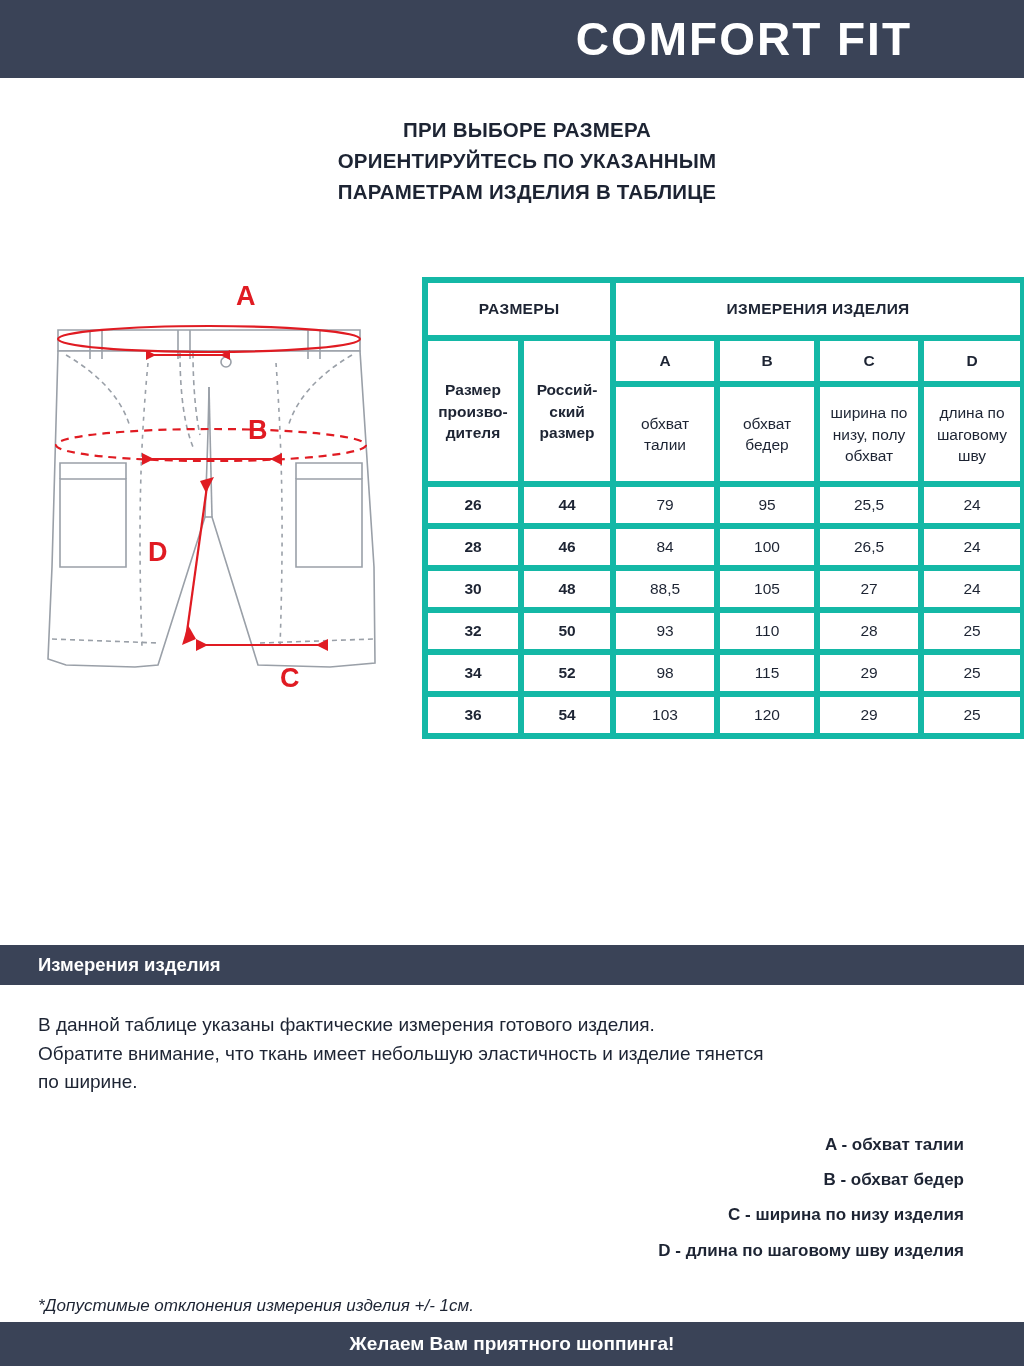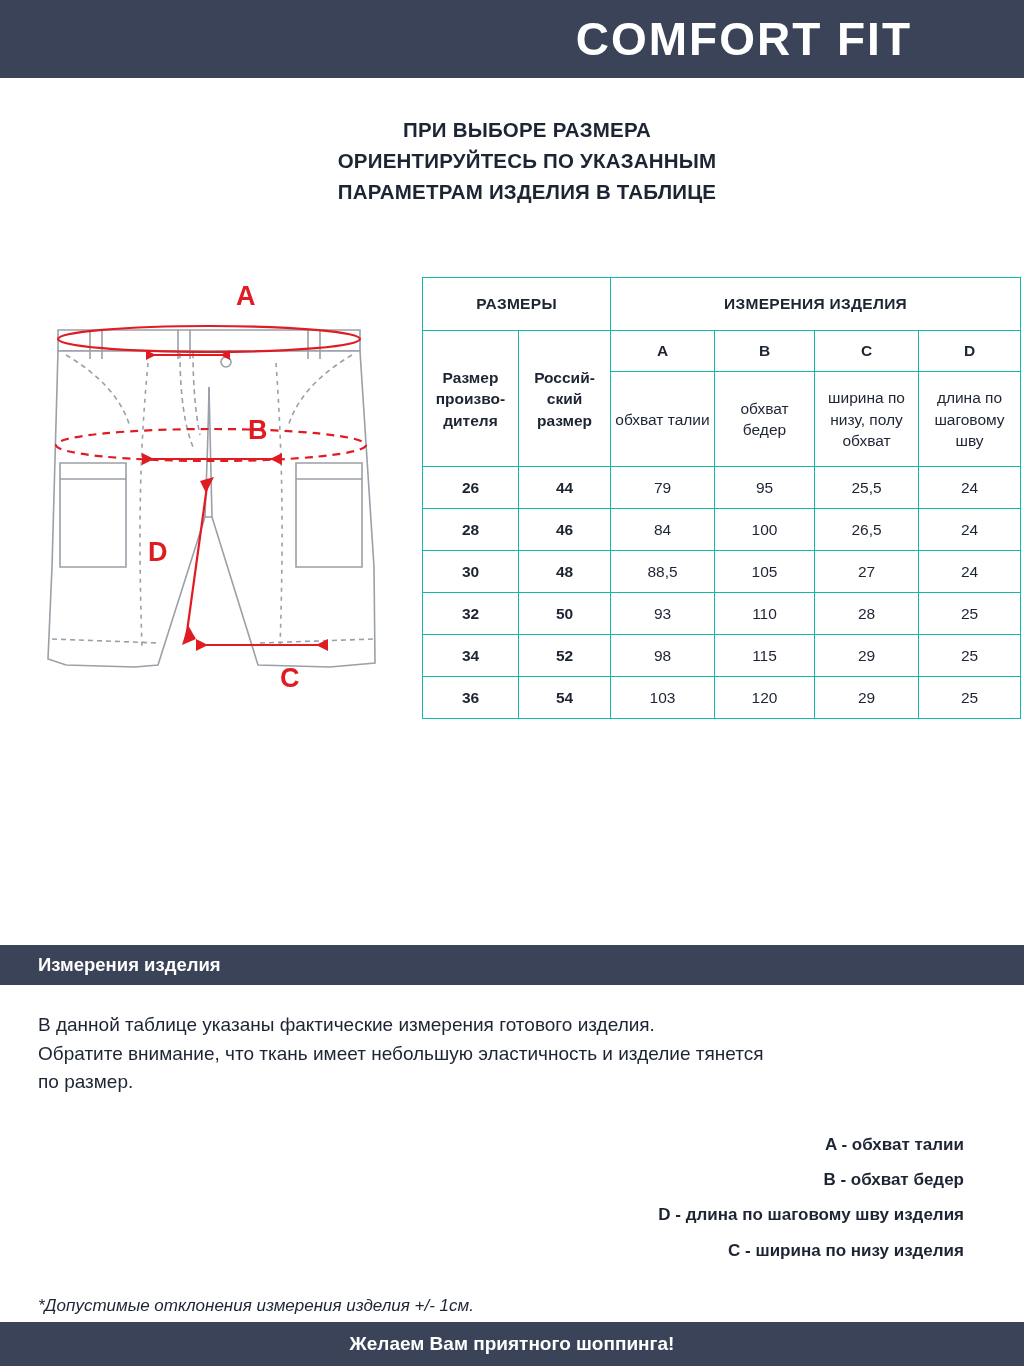--- a/index.html
+++ b/index.html
@@ -69,21 +69,21 @@
     justify-content: flex-start;
     padding-top: 10px;
   }
   table.size-table {
     border-collapse: collapse;
     width: 598px;
     table-layout: fixed;
   }
   table.size-table th,
   table.size-table td {
-    border: 1px solid #14b8a6;
+    border: 6px solid #14b8a6;
     text-align: center;
     vertical-align: middle;
     font-size: 15.5px;
     color: #1d2433;
     padding: 4px 2px;
   }
   .hdr-main {
     font-size: 17px;
     font-weight: bold;
     height: 44px;
@@ -336,27 +336,27 @@
     </table>
   </div>
 </div>
 
 <div class="notes-section">
   <div class="section-bar">Измерения изделия</div>
   <div class="notes-body">
     <div class="notes-para">
       <div>В данной таблице указаны фактические измерения готового изделия.</div>
       <div>Обратите внимание, что ткань имеет небольшую эластичность и изделие тянется</div>
-      <div>по размер.</div>
+      <div>по ширине.</div>
     </div>
     <div class="legend">
       <div class="legend-item">A - обхват талии</div>
       <div class="legend-item">B - обхват бедер</div>
+      <div class="legend-item">C - ширина по низу изделия</div>
       <div class="legend-item">D - длина по шаговому шву изделия</div>
-      <div class="legend-item">C - ширина по низу изделия</div>
     </div>
     <div class="footnote">*Допустимые отклонения измерения изделия +/- 1см.</div>
   </div>
 </div>
 
 <div class="footer-bar">
   <span>Желаем Вам приятного шоппинга!</span>
 </div>
 
 </body></html>

